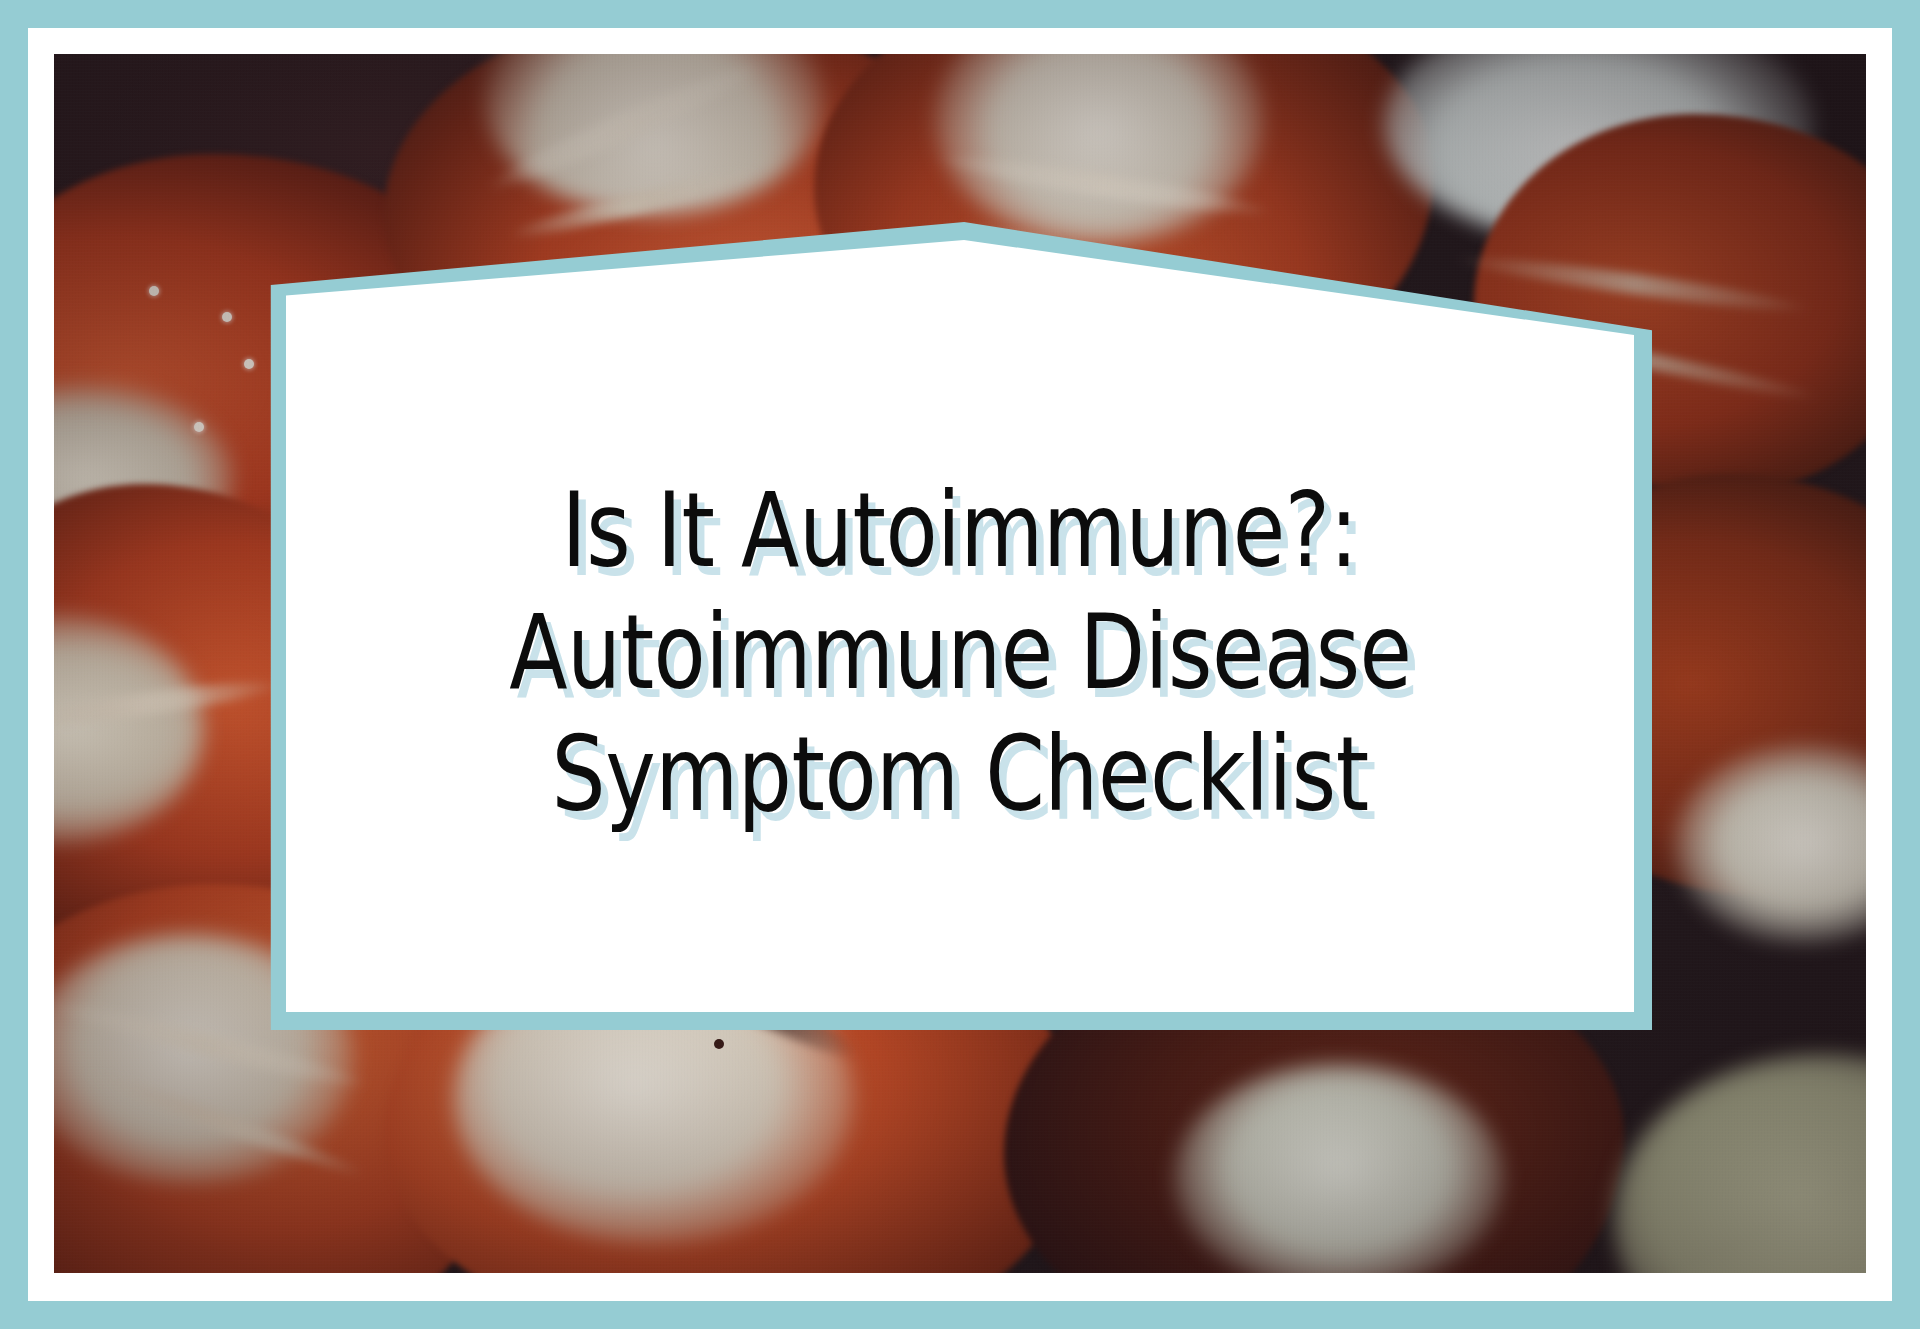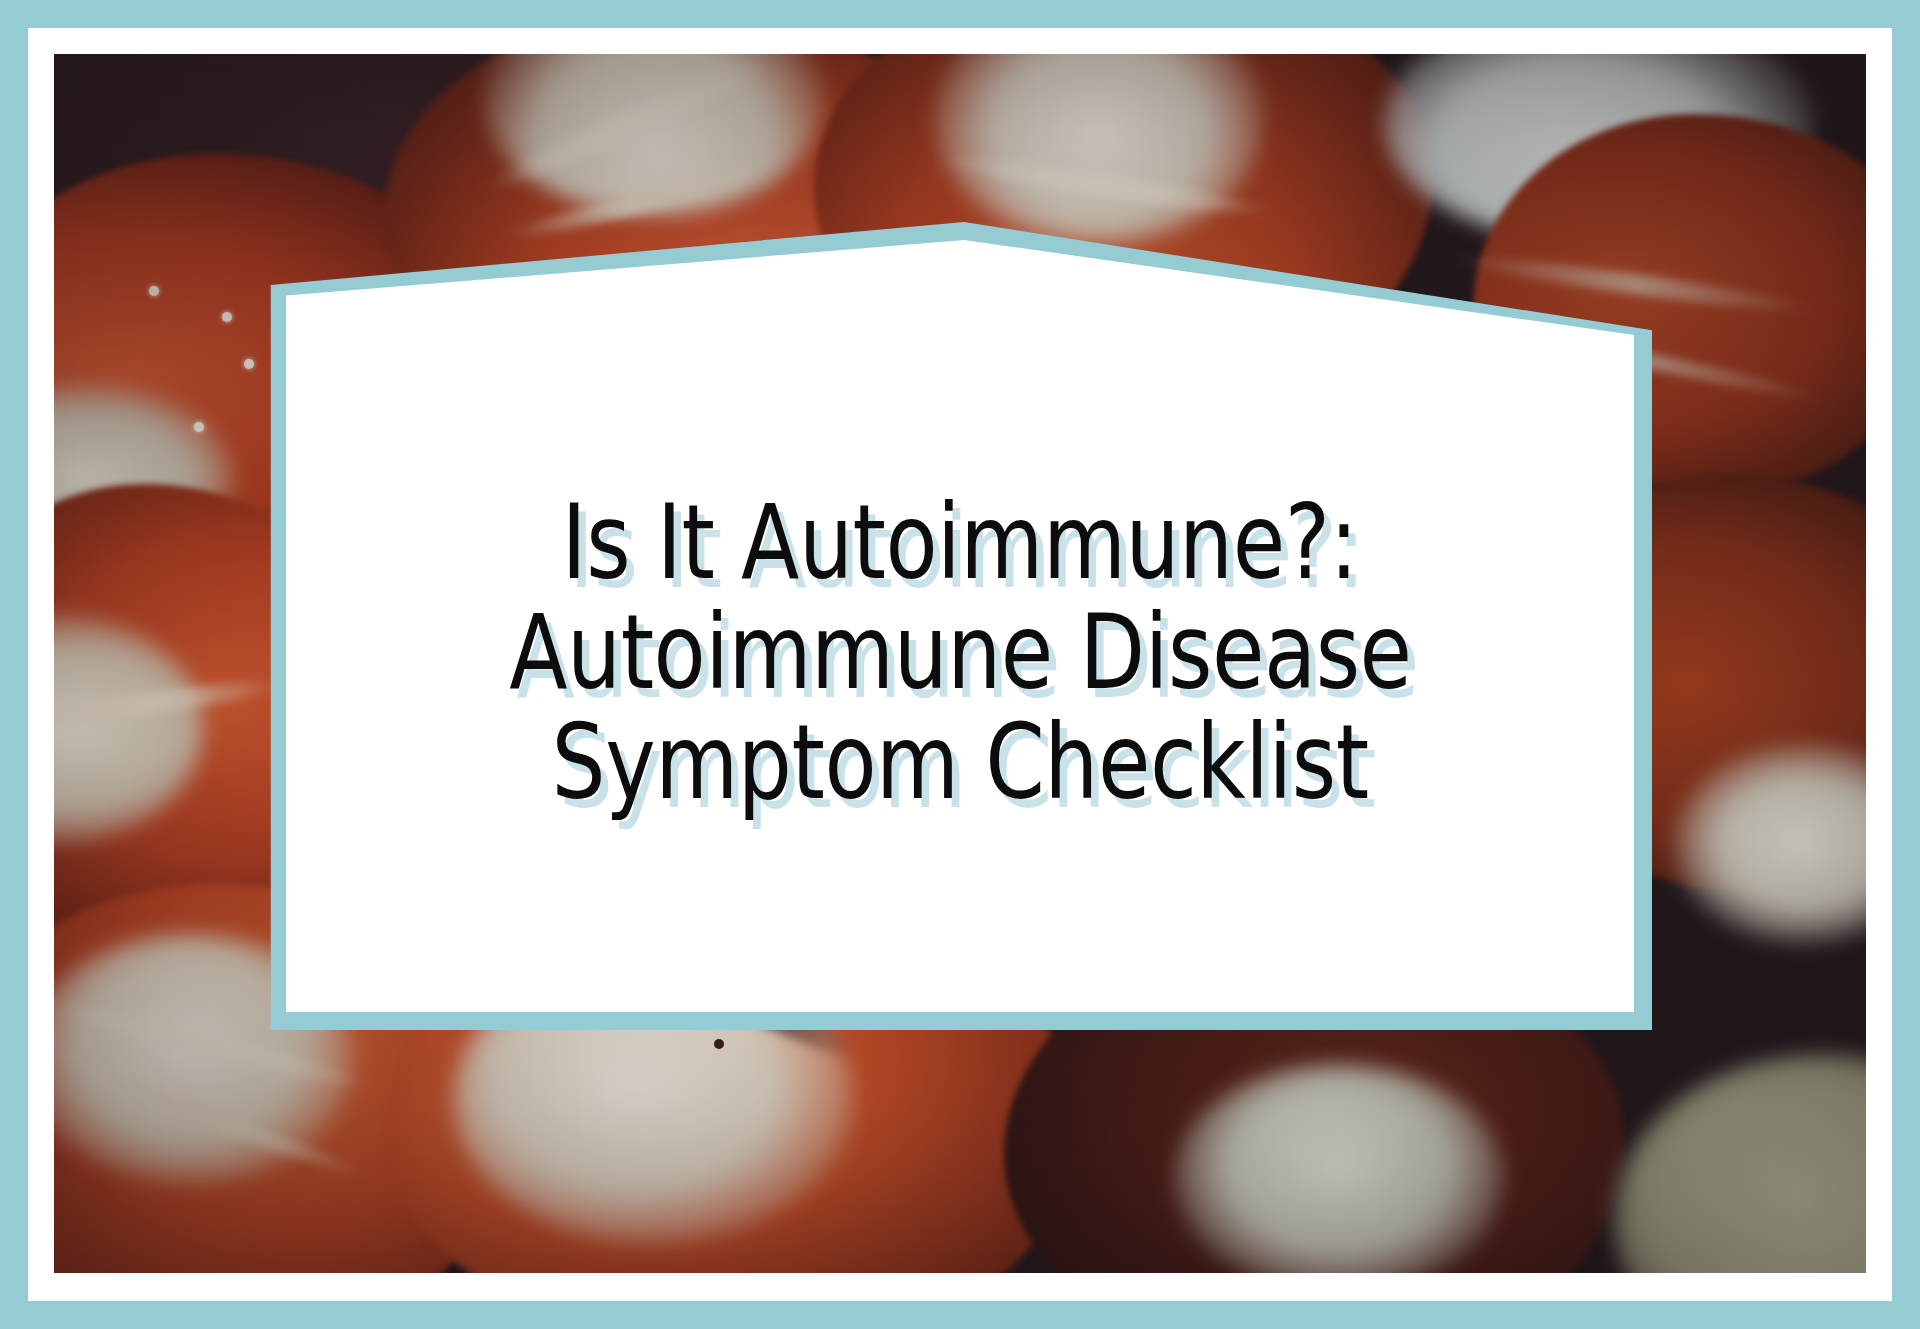--- a/index.html
+++ b/index.html
@@ -101,20 +101,21 @@
   
   #title-block {
     position:absolute;
     left:286px; top:240px;
     width:1348px; height:772px;
     display:flex;
     flex-direction:column;
     align-items:center;
     justify-content:center;
     padding-top:52px;
+    gap:12px;
   }
   .title-line {
     font-family:"Liberation Sans Narrow","DejaVu Sans Condensed","Liberation Sans", sans-serif;
     font-stretch:condensed;
     font-size:103px;
     line-height:110px;
     font-weight:400;
     color:#0c0c0c;
     white-space:nowrap;
     letter-spacing:-0.5px;

